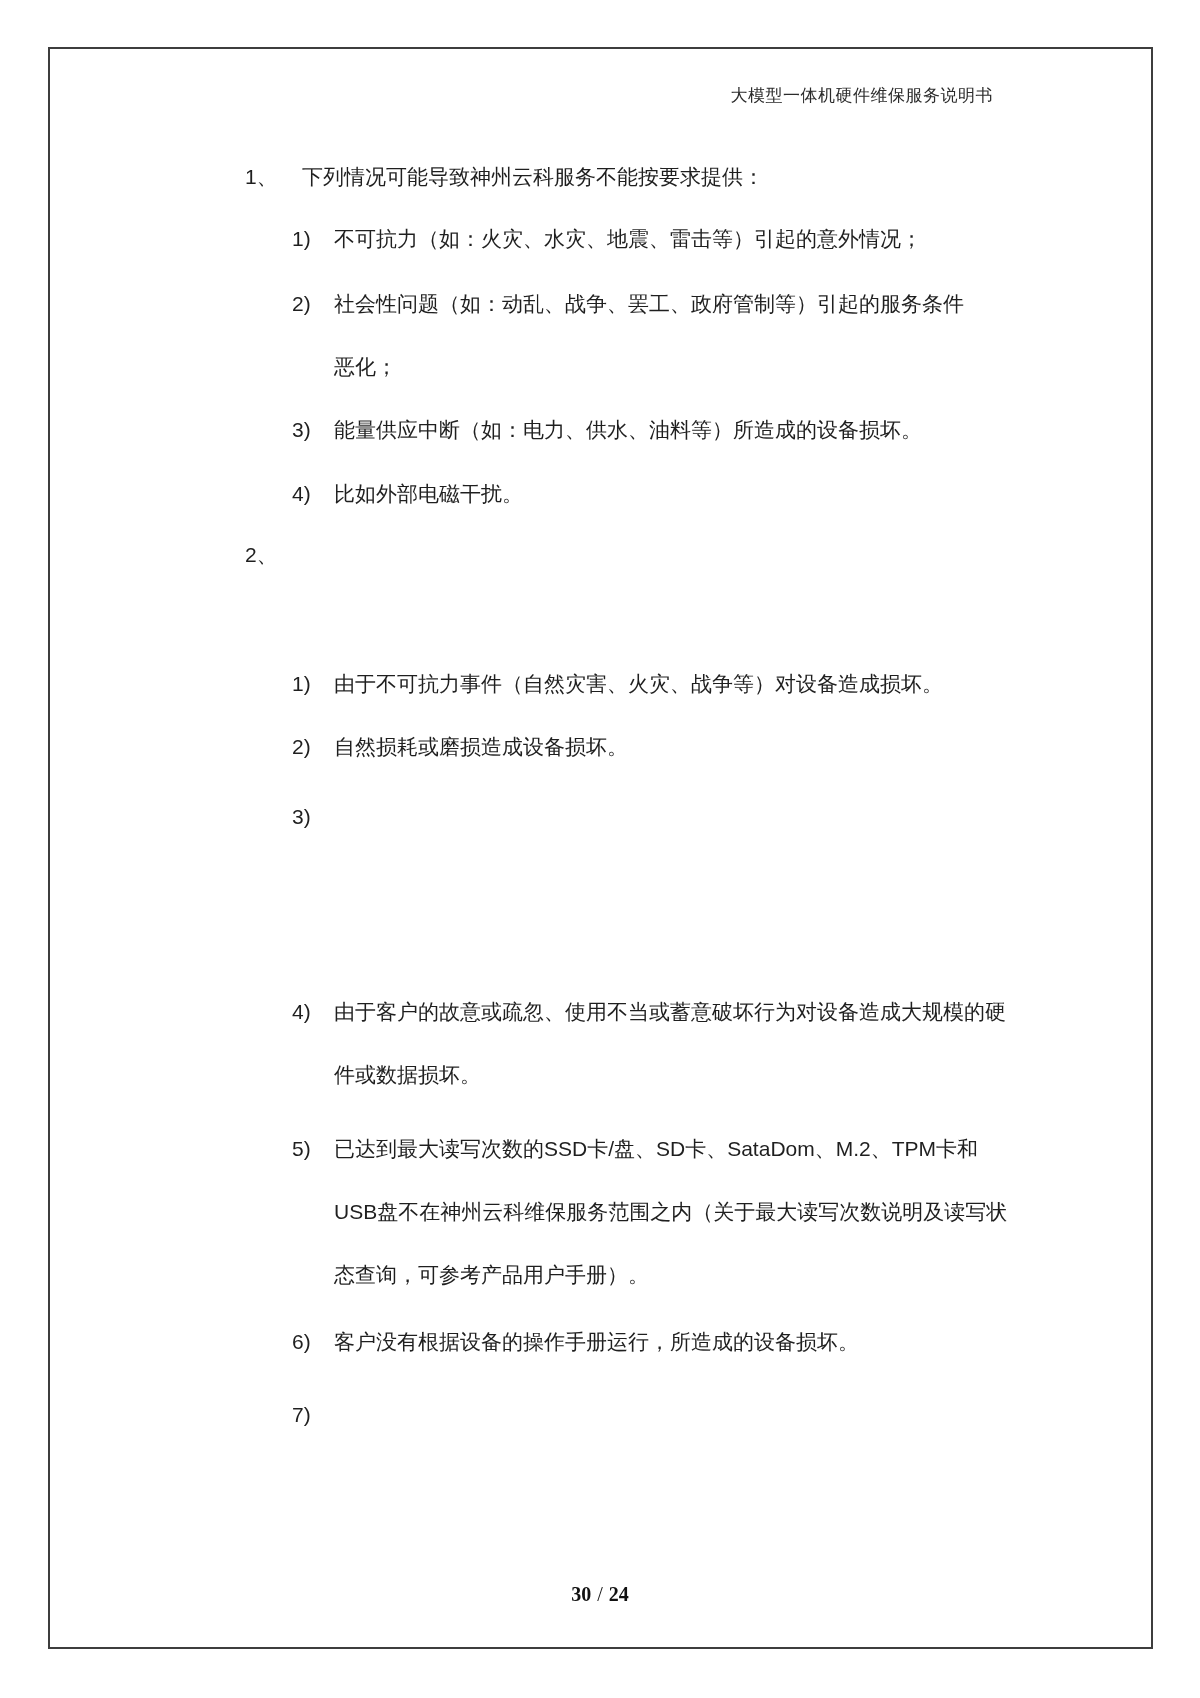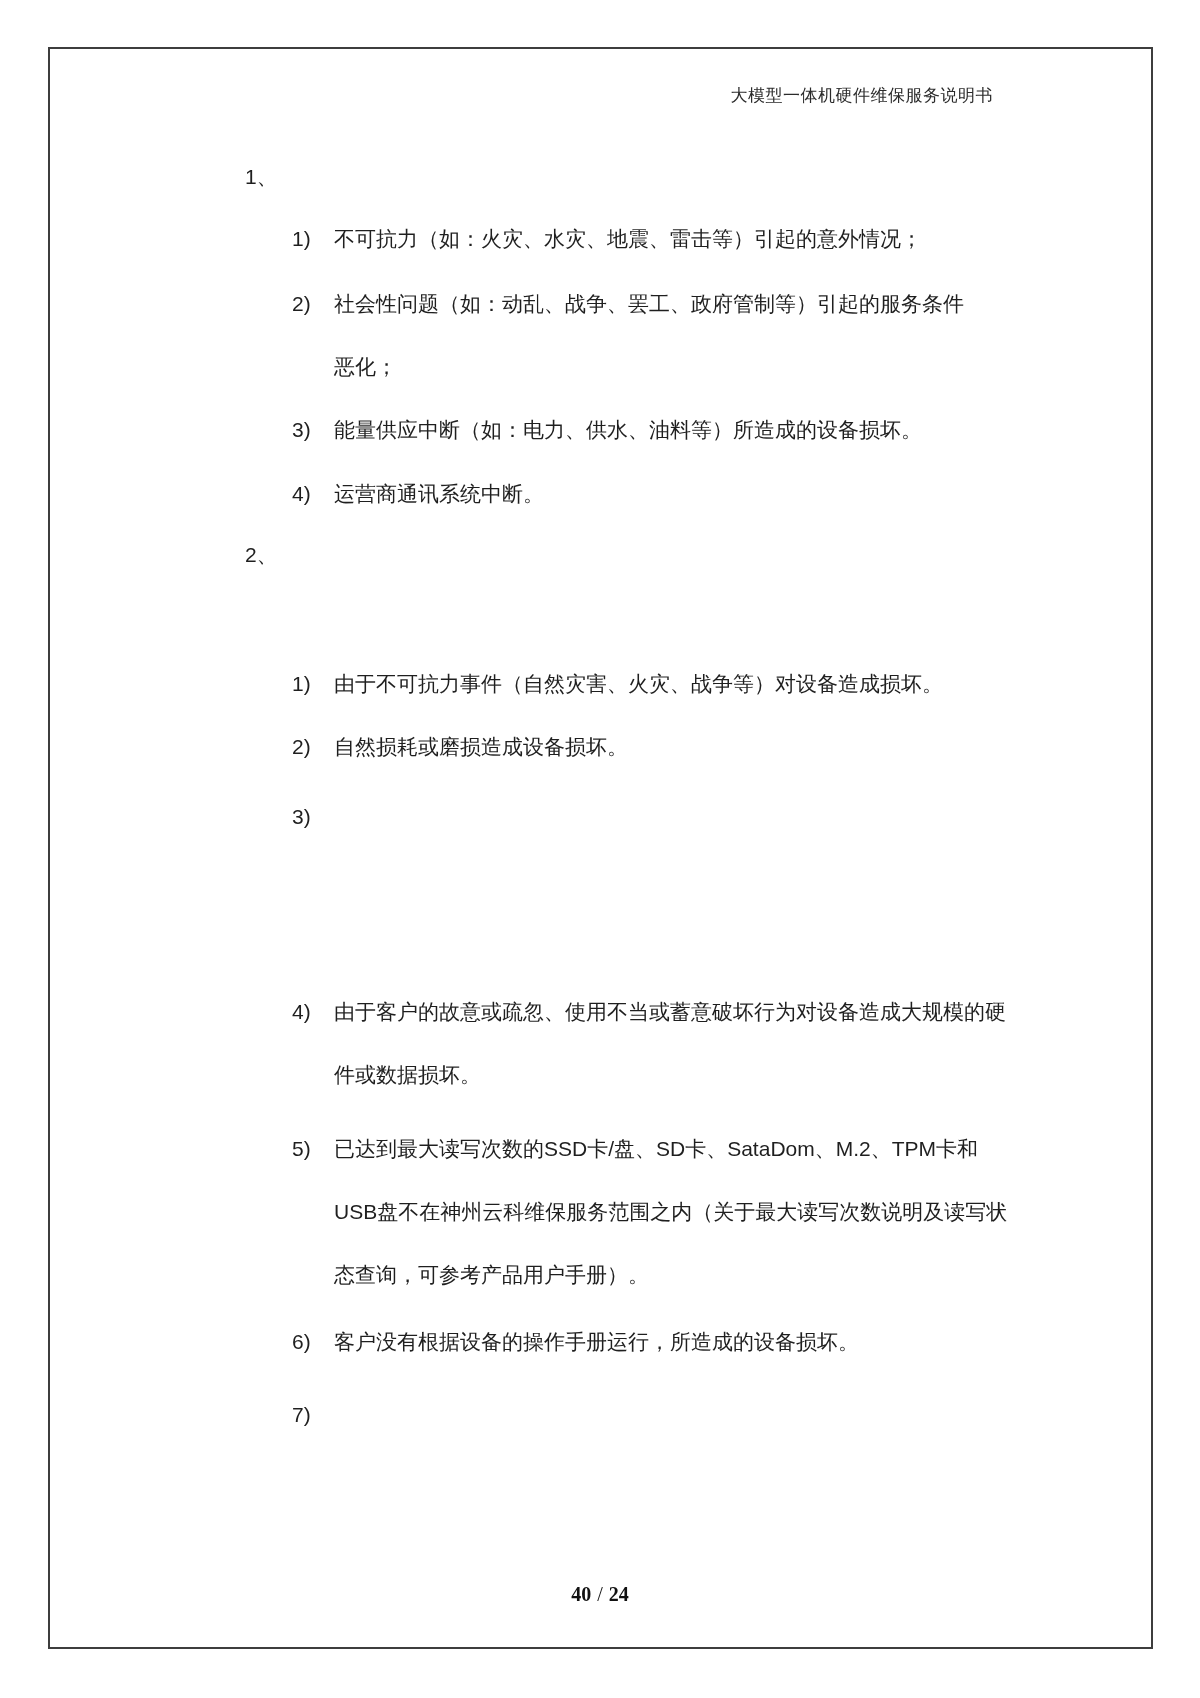--- a/index.html
+++ b/index.html
@@ -64,41 +64,42 @@
 </style>
 </head>
 <body>
 
 <div class="page-border"></div>
 
 <div class="doc-header">大模型一体机硬件维保服务说明书</div>
 
 <div class="item top-item" style="top:145px">
   <span class="num">1、</span>
+  <div class="txt">下列情况可能导致神州云科服务不能按要求提供：</div>
 </div>
 
 <div class="item sub-item" style="top:207px">
   <span class="num">1)</span>
   <div class="txt">不可抗力（如：火灾、水灾、地震、雷击等）引起的意外情况；</div>
 </div>
 
 <div class="item sub-item" style="top:272px">
   <span class="num">2)</span>
   <div class="txt">社会性问题（如：动乱、战争、罢工、政府管制等）引起的服务条件
 恶化；</div>
 </div>
 
 <div class="item sub-item" style="top:398px">
   <span class="num">3)</span>
   <div class="txt">能量供应中断（如：电力、供水、油料等）所造成的设备损坏。</div>
 </div>
 
 <div class="item sub-item" style="top:462px">
   <span class="num">4)</span>
-  <div class="txt">运营商通讯系统中断。</div>
+  <div class="txt">比如外部电磁干扰。</div>
 </div>
 
 <div class="item top-item" style="top:523px">
   <span class="num">2、</span>
 </div>
 
 <div class="item sub-item" style="top:652px">
   <span class="num">1)</span>
   <div class="txt">由于不可抗力事件（自然灾害、火灾、战争等）对设备造成损坏。</div>
 </div>
@@ -128,14 +129,14 @@
 <div class="item sub-item" style="top:1310px">
   <span class="num">6)</span>
   <div class="txt">客户没有根据设备的操作手册运行，所造成的设备损坏。</div>
 </div>
 
 <div class="item sub-item" style="top:1383px">
   <span class="num">7)</span>
 </div>
 
 <div class="doc-footer">
-  <span class="pagenum">40</span><span class="sep">/</span><span class="pagenum">24</span>
+  <span class="pagenum">30</span><span class="sep">/</span><span class="pagenum">24</span>
 </div>
 
 </body></html>

